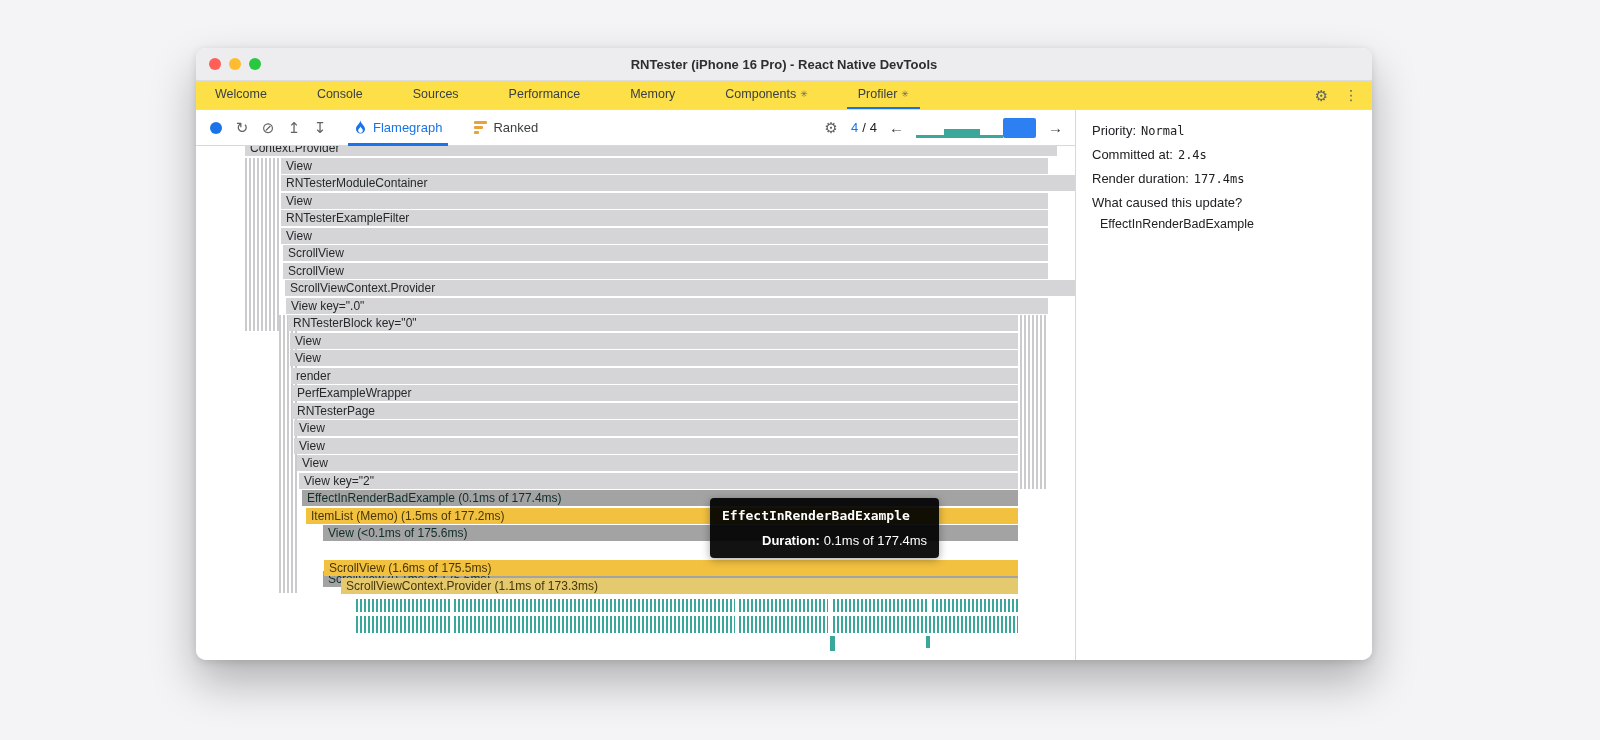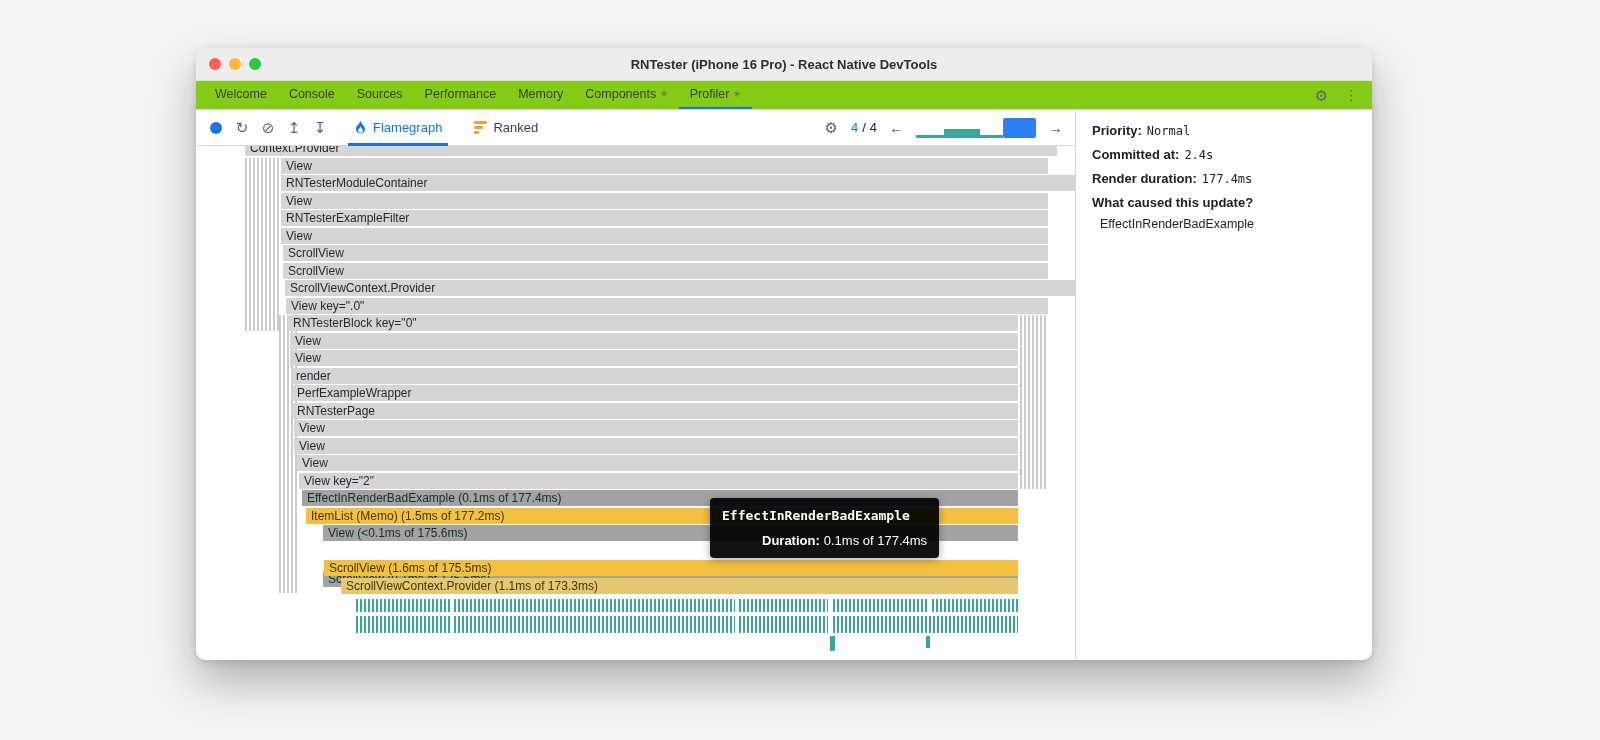--- a/index.html
+++ b/index.html
@@ -5,21 +5,21 @@
   html,body{margin:0;padding:0;width:1600px;height:740px;background:#f4f4f7;font-family:"Liberation Sans",sans-serif;overflow:hidden;}
   .window{position:absolute;left:196px;top:48px;width:1176px;height:612px;background:#fff;border-radius:10px;
           box-shadow:0 22px 45px rgba(0,0,0,.28),0 2px 8px rgba(0,0,0,.12);overflow:hidden;display:flex;flex-direction:column;}
   
   .titlebar{height:32px;background:#ededf0;border-bottom:1px solid #dcdce0;display:flex;align-items:center;position:relative;flex:0 0 auto;}
   .traffic{position:absolute;left:13px;top:0;height:32px;display:flex;align-items:center;gap:8px;}
   .light{width:12px;height:12px;border-radius:50%;}
   .light.red{background:#ff5f57}.light.yellow{background:#febc2e}.light.green{background:#28c840}
   .wtitle{flex:1;text-align:center;font-size:13px;font-weight:700;color:#2e2e30;}
   
-  .tabbar{height:28px;background:#84cc16;border-bottom:1px solid #d9dadd;display:flex;align-items:stretch;padding-left:8px;flex:0 0 auto;}
+  .tabbar{height:28px;background:#fde047;border-bottom:1px solid #d9dadd;display:flex;align-items:stretch;padding-left:8px;flex:0 0 auto;gap:28px;}
   .tab{display:flex;align-items:center;padding:0 11px;font-size:12.5px;color:#3c4043;box-sizing:border-box;border-bottom:2px solid transparent;}
   .tab.selected{border-bottom-color:#1a73e8;}
   .tbadge{font-size:9px;margin-left:4px;color:#5f6368;}
   .tabbar-right{margin-left:auto;display:flex;align-items:center;gap:16px;padding-right:14px;color:#5f6368;}
   .gear-glyph{font-size:15px;line-height:1;}
   .kebab-glyph{font-size:14px;line-height:1;}
   
   .main{flex:1;display:flex;min-height:0;}
   .leftcol{width:880px;flex:0 0 880px;display:flex;flex-direction:column;border-right:1px solid #d8d8d8;box-sizing:border-box;}
   .rightcol{flex:1;display:flex;flex-direction:column;background:#fff;min-width:0;}
@@ -37,23 +37,23 @@
   .counter{font-size:13px;color:#202124;display:flex;gap:4px;margin:0 6px;}
   .counter .current{color:#1a73e8;}
   .nav-arrow{font-size:15px;color:#3c4043;background:none;border:none;padding:0 4px;}
   .commit-selector{width:120px;height:20px;position:relative;margin:0 6px;}
   .cbar{position:absolute;bottom:0;background:#3aa79b;}
   .cbar-selected{position:absolute;bottom:0;background:#2d80f2;border-radius:2px;}
   
   .right-header{height:36px;flex:0 0 36px;border-bottom:1px solid #d8d8d8;display:flex;align-items:center;padding:0 13px;font-size:13.5px;color:#202124;box-sizing:border-box;}
   .right-body{padding:13px 16px;font-size:13px;color:#202124;}
   .info-line{margin-bottom:9px;}
-  .ilabel{font-weight:700;margin-right:5px;}
+  .ilabel{font-weight:400;margin-right:5px;}
   .ivalue{font-family:"DejaVu Sans Mono",monospace;font-size:12px;}
-  .cause-label{font-weight:700;margin-top:6px;}
+  .cause-label{font-weight:400;margin-top:6px;}
   .cause-value{margin-top:7px;padding-left:8px;font-size:12.5px;color:#202124;}
   
   .flame{position:relative;flex:1;background:#fff;overflow:hidden;}
   .fbar{position:absolute;box-sizing:border-box;font-size:12px;line-height:16px;padding-left:5px;white-space:nowrap;overflow:hidden;color:#26292c;z-index:2;}
   .fbar.gray{background:#d5d5d7;}
   .fbar.teal{background:#a3a3a3;color:#0f2e2a;}
   .fbar.yellow{background:#f2c140;color:#463607;}
   .fbar.tan{background:#e5c96f;color:#463607;}
   .band{position:absolute;z-index:1;background:repeating-linear-gradient(90deg,#cbcbcd 0 2px,#ffffff 2px 4px);}
   .stripe{position:absolute;z-index:2;background:repeating-linear-gradient(90deg,#3aa79b 0 2px,#ffffff 2px 4px);}

